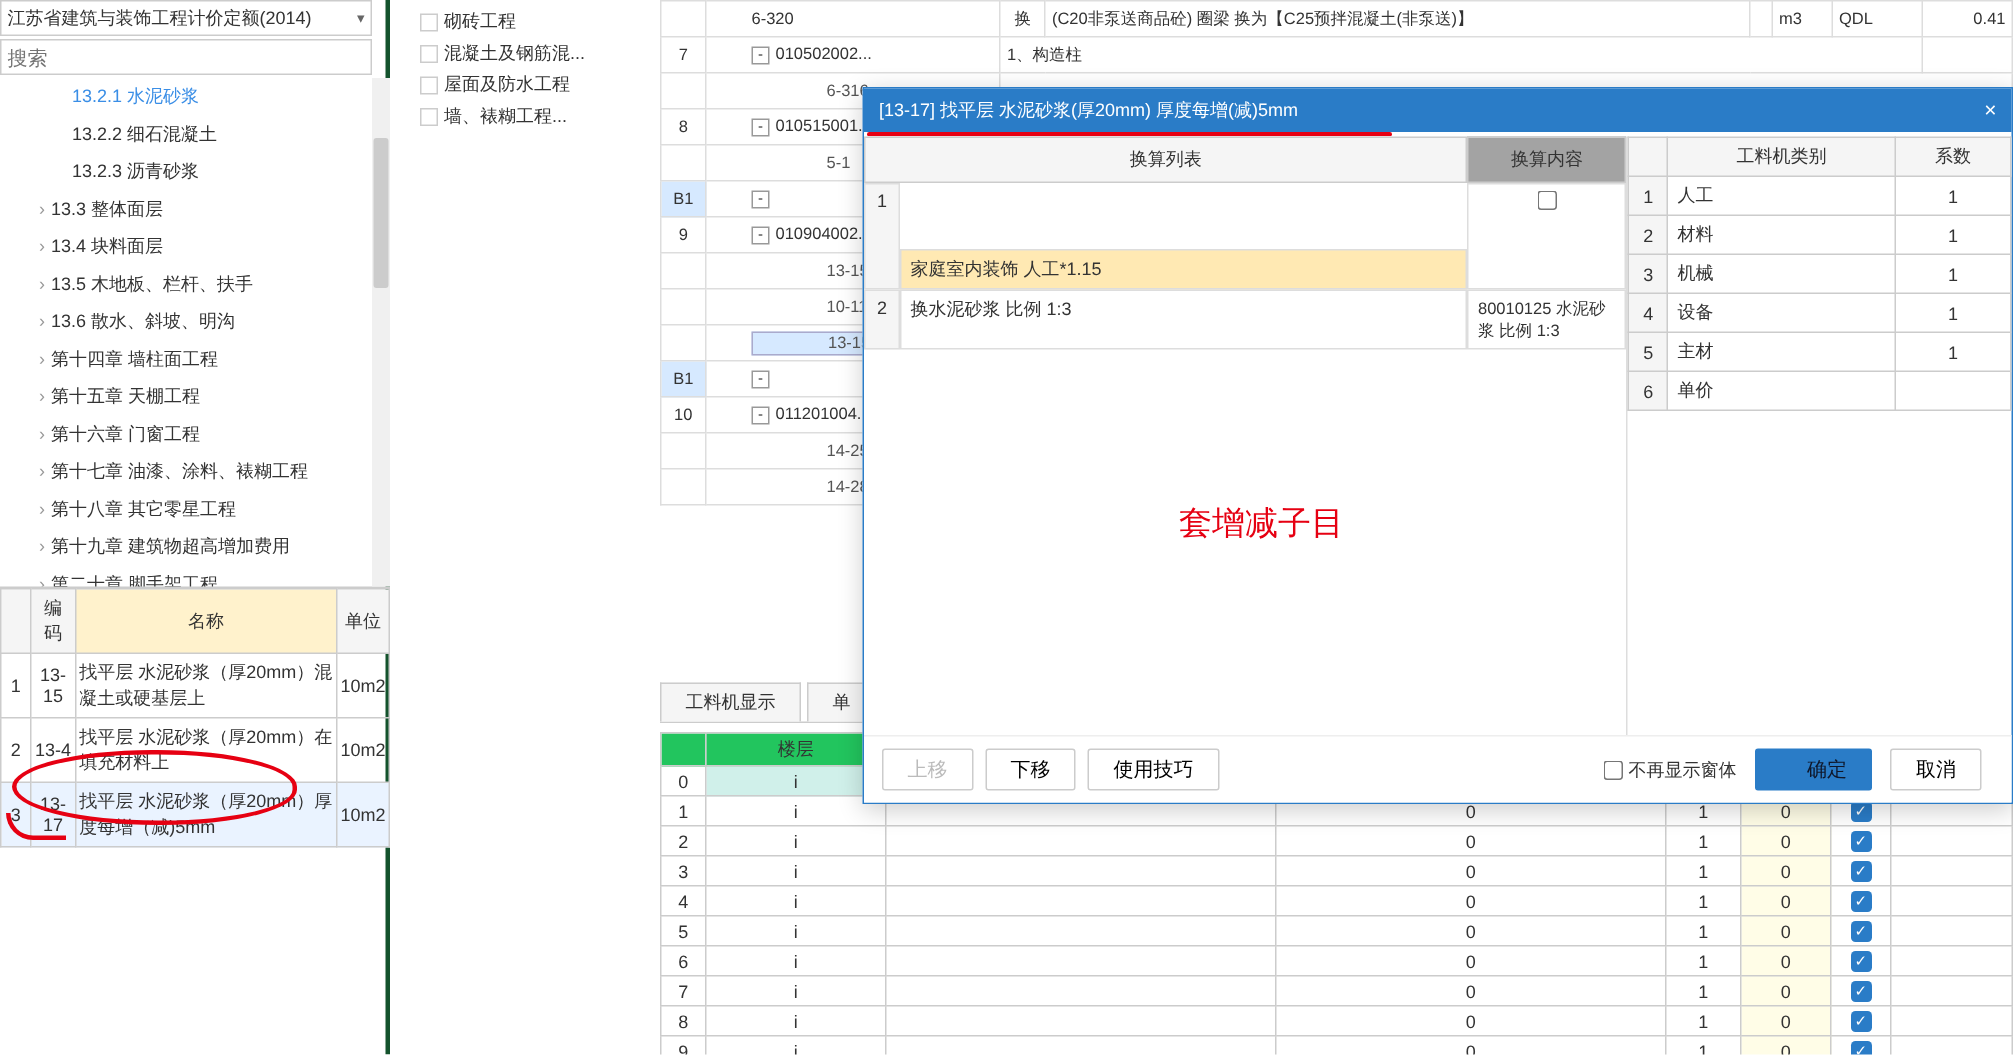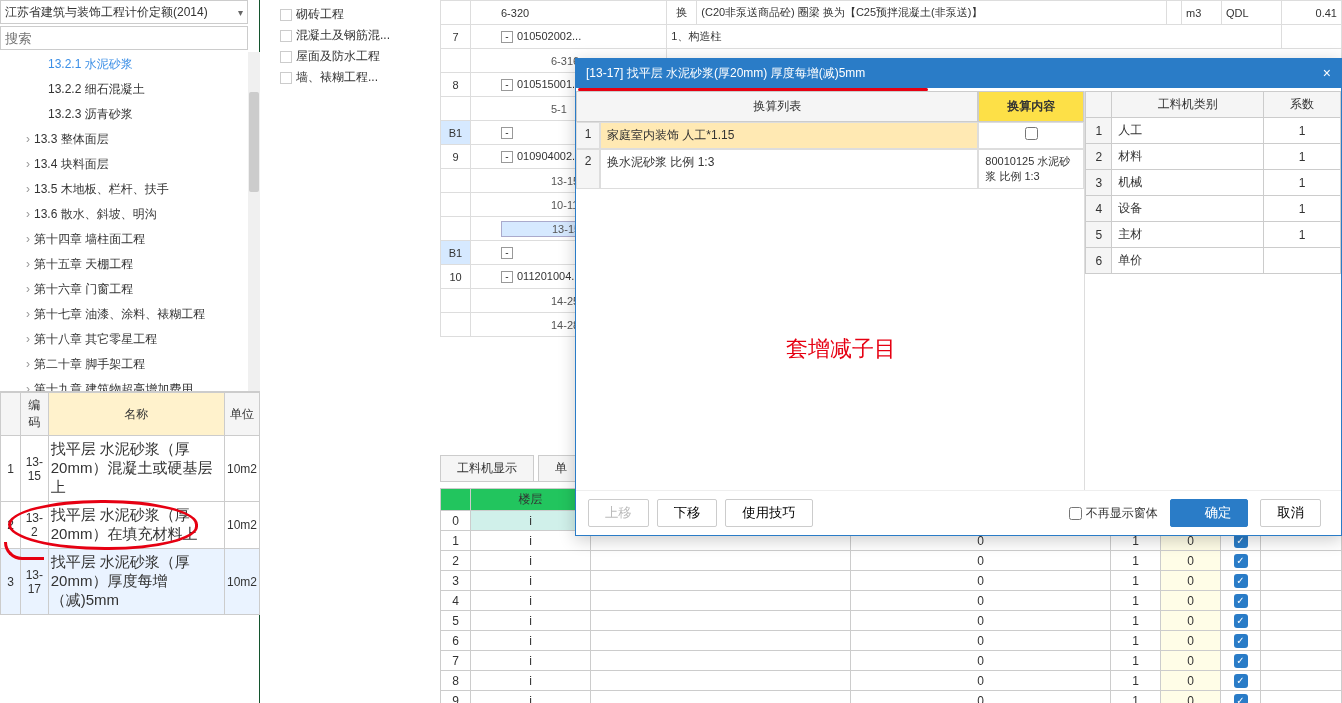--- a/index.html
+++ b/index.html
@@ -1,36 +1,36 @@
 <!DOCTYPE html>
 <html><head>
 <meta charset="utf-8">
 <style>
 * { box-sizing: border-box; margin: 0; padding: 0; }
 body { font-family: "Microsoft YaHei", "SimSun", sans-serif; font-size: 12px; color: #333; background: #fff; overflow: hidden; position: relative; width: 1342px; height: 703px; }
 
 
-.left-panel { position: absolute; left: 0; top: 0; width: 260px; height: 703px; border-right: 1px solid #14532d; }
+.left-panel { position: absolute; left: 0; top: 0; width: 260px; height: 703px; border-right: 3px solid #14532d; }
 .dropdown { width: 248px; height: 24px; border: 1px solid #ccc; margin: 0 0 2px 0; padding: 2px 4px; background: #fff; display: flex; align-items: center; justify-content: space-between; }
 .dropdown .arrow { font-size: 10px; color: #666; }
 .search-box { width: 248px; height: 24px; border: 1px solid #ccc; padding: 2px 4px; color: #888; margin-bottom: 2px; }
 
 .tree { width: 260px; height: 340px; overflow: hidden; border-bottom: 1px solid #ccc; position: relative; }
 .tree-scroll { width: 12px; height: 340px; background: #f0f0f0; position: absolute; right: 0; top: 0; }
 .tree-scroll-thumb { width: 10px; height: 100px; background: #ccc; margin: 40px 1px; border-radius: 2px; }
 .tree-item { padding: 4px 0 4px 48px; cursor: pointer; white-space: nowrap; }
 .tree-item.selected { color: #3a8ee6; }
 .tree-item.level2 { padding-left: 26px; }
 .tree-item.level2::before { content: "›"; margin-right: 4px; color: #999; }
 
 .left-table { width: 260px; border-collapse: collapse; }
 .left-table th { background: #f5f5f5; border: 1px solid #ccc; padding: 4px; font-weight: normal; text-align: center; }
 .left-table th.name-col { background: #fff2cc; }
 .left-table td { border: 1px solid #ccc; padding: 4px 2px; text-align: center; vertical-align: middle; }
-.left-table td.name-cell { text-align: left; font-size: 15px; }
+.left-table td.name-cell { text-align: left; font-size: 12px; }
 .left-table tr.selected-row { background: #eaf3ff; }
 
 
 .mid-panel { position: absolute; left: 260px; top: 0; width: 180px; }
 .mid-tree { padding: 4px; }
 .mid-node { padding: 2px 0 2px 16px; display: flex; align-items: center; }
 .mid-node .file-icon { width: 12px; height: 12px; border: 1px solid #ccc; margin-right: 4px; display: inline-block; }
 
 
 .main-panel { position: absolute; left: 440px; top: 0; right: 0; }
@@ -45,34 +45,34 @@
 
 .modal { position: absolute; left: 575px; top: 58px; width: 767px; height: 478px; background: #fff; border: 1px solid #2a7cc7; box-shadow: 0 4px 16px rgba(0,0,0,0.2); z-index: 100; }
 .modal-title { background: #2a7cc7; color: #fff; padding: 6px 10px; display: flex; justify-content: space-between; align-items: flex-start; }
 .modal-title .close { color: #fff; font-size: 14px; }
 .red-underline { border-top: 3px solid #e60012; width: 350px; margin-left: 2px; border-radius: 2px; }
 
 .modal-body { display: flex; height: 400px; }
 .modal-left { width: 510px; border-right: 1px solid #ddd; }
 .modal-right { width: 256px; }
 .modal-th { background: #f5f5f5; border: 1px solid #ccc; padding: 6px; text-align: center; }
-.modal-th.hl { background: #fde047; font-weight: bold; }
+.modal-th.hl { background: #a3a3a3; }
 .modal-row { display: flex; }
 .modal-row > div { border: 1px solid #ddd; padding: 4px 6px; }
 .modal-row .rn { width: 24px; text-align: center; background: #f5f5f5; }
 .modal-row .rtxt { flex: 1; }
 .modal-row .rcont { width: 106px; font-size: 11px; }
-.modal-row.sel .rtxt { background: #ffe9b3; }
+.modal-row.sel .rtxt { background: #ffe9b3; margin-top: 44px; }
 .checkbox-cell { width: 106px; text-align: center; border: 1px solid #3a8ee6; }
 
 .red-annotation { position: absolute; left: 210px; top: 275px; color: #e60012; font-size: 22px; }
 
 .modal-footer { position: absolute; bottom: 0; left: 0; right: 0; padding: 8px 12px; display: flex; align-items: center; border-top: 1px solid #eee; background: #fff; }
 .btn { border: 1px solid #ccc; background: #fff; padding: 4px 16px; margin-right: 8px; cursor: pointer; border-radius: 2px; }
-.btn.primary { background: #2a7cc7; color: #ffffff; border-color: #2a7cc7; padding-left: 34px; }
+.btn.primary { background: #2a7cc7; color: #0f172a; border-color: #2a7cc7; padding-left: 34px; }
 .btn.disabled { color: #bbb; }
 .footer-check { margin-left: auto; margin-right: 12px; display: flex; align-items: center; }
 
 
 .cat-table { width: 100%; border-collapse: collapse; }
 .cat-table th, .cat-table td { border: 1px solid #ccc; padding: 4px 6px; text-align: center; }
 .cat-table th { background: #f5f5f5; font-weight: normal; }
 .cat-table td:first-child { width: 26px; background: #f5f5f5; }
 .cat-table td:nth-child(2) { text-align: left; }
 
@@ -109,42 +109,42 @@
       <div class="tree-item">13.2.3 沥青砂浆</div>
       <div class="tree-item level2">13.3 整体面层</div>
       <div class="tree-item level2">13.4 块料面层</div>
       <div class="tree-item level2">13.5 木地板、栏杆、扶手</div>
       <div class="tree-item level2">13.6 散水、斜坡、明沟</div>
       <div class="tree-item level2">第十四章 墙柱面工程</div>
       <div class="tree-item level2">第十五章 天棚工程</div>
       <div class="tree-item level2">第十六章 门窗工程</div>
       <div class="tree-item level2">第十七章 油漆、涂料、裱糊工程</div>
       <div class="tree-item level2">第十八章 其它零星工程</div>
+      <div class="tree-item level2">第十九章 建筑物超高增加费用</div>
       <div class="tree-item level2">第二十章 脚手架工程</div>
-      <div class="tree-item level2">第十九章 建筑物超高增加费用</div>
     </div>
   <table class="left-table">
     <thead>
         <tr>
       <th style="width:20px"></th>
       <th>编码</th>
       <th class="name-col">名称</th>
       <th>单位</th>
     </tr>
       </thead>
     <tbody id="left-rows">
         <tr>
           <td>1</td>
           <td>13-15</td>
           <td class="name-cell">找平层 水泥砂浆（厚20mm）混凝土或硬基层上</td>
           <td>10m2</td>
         </tr>
         <tr>
           <td>2</td>
-          <td>13-2</td>
+          <td>13-4</td>
           <td class="name-cell">找平层 水泥砂浆（厚20mm）在填充材料上</td>
           <td>10m2</td>
         </tr>
         <tr class="selected-row">
           <td>3</td>
           <td>13-17</td>
           <td class="name-cell">找平层 水泥砂浆（厚20mm）厚度每增（减)5mm</td>
           <td>10m2</td>
         </tr>
       </tbody>

